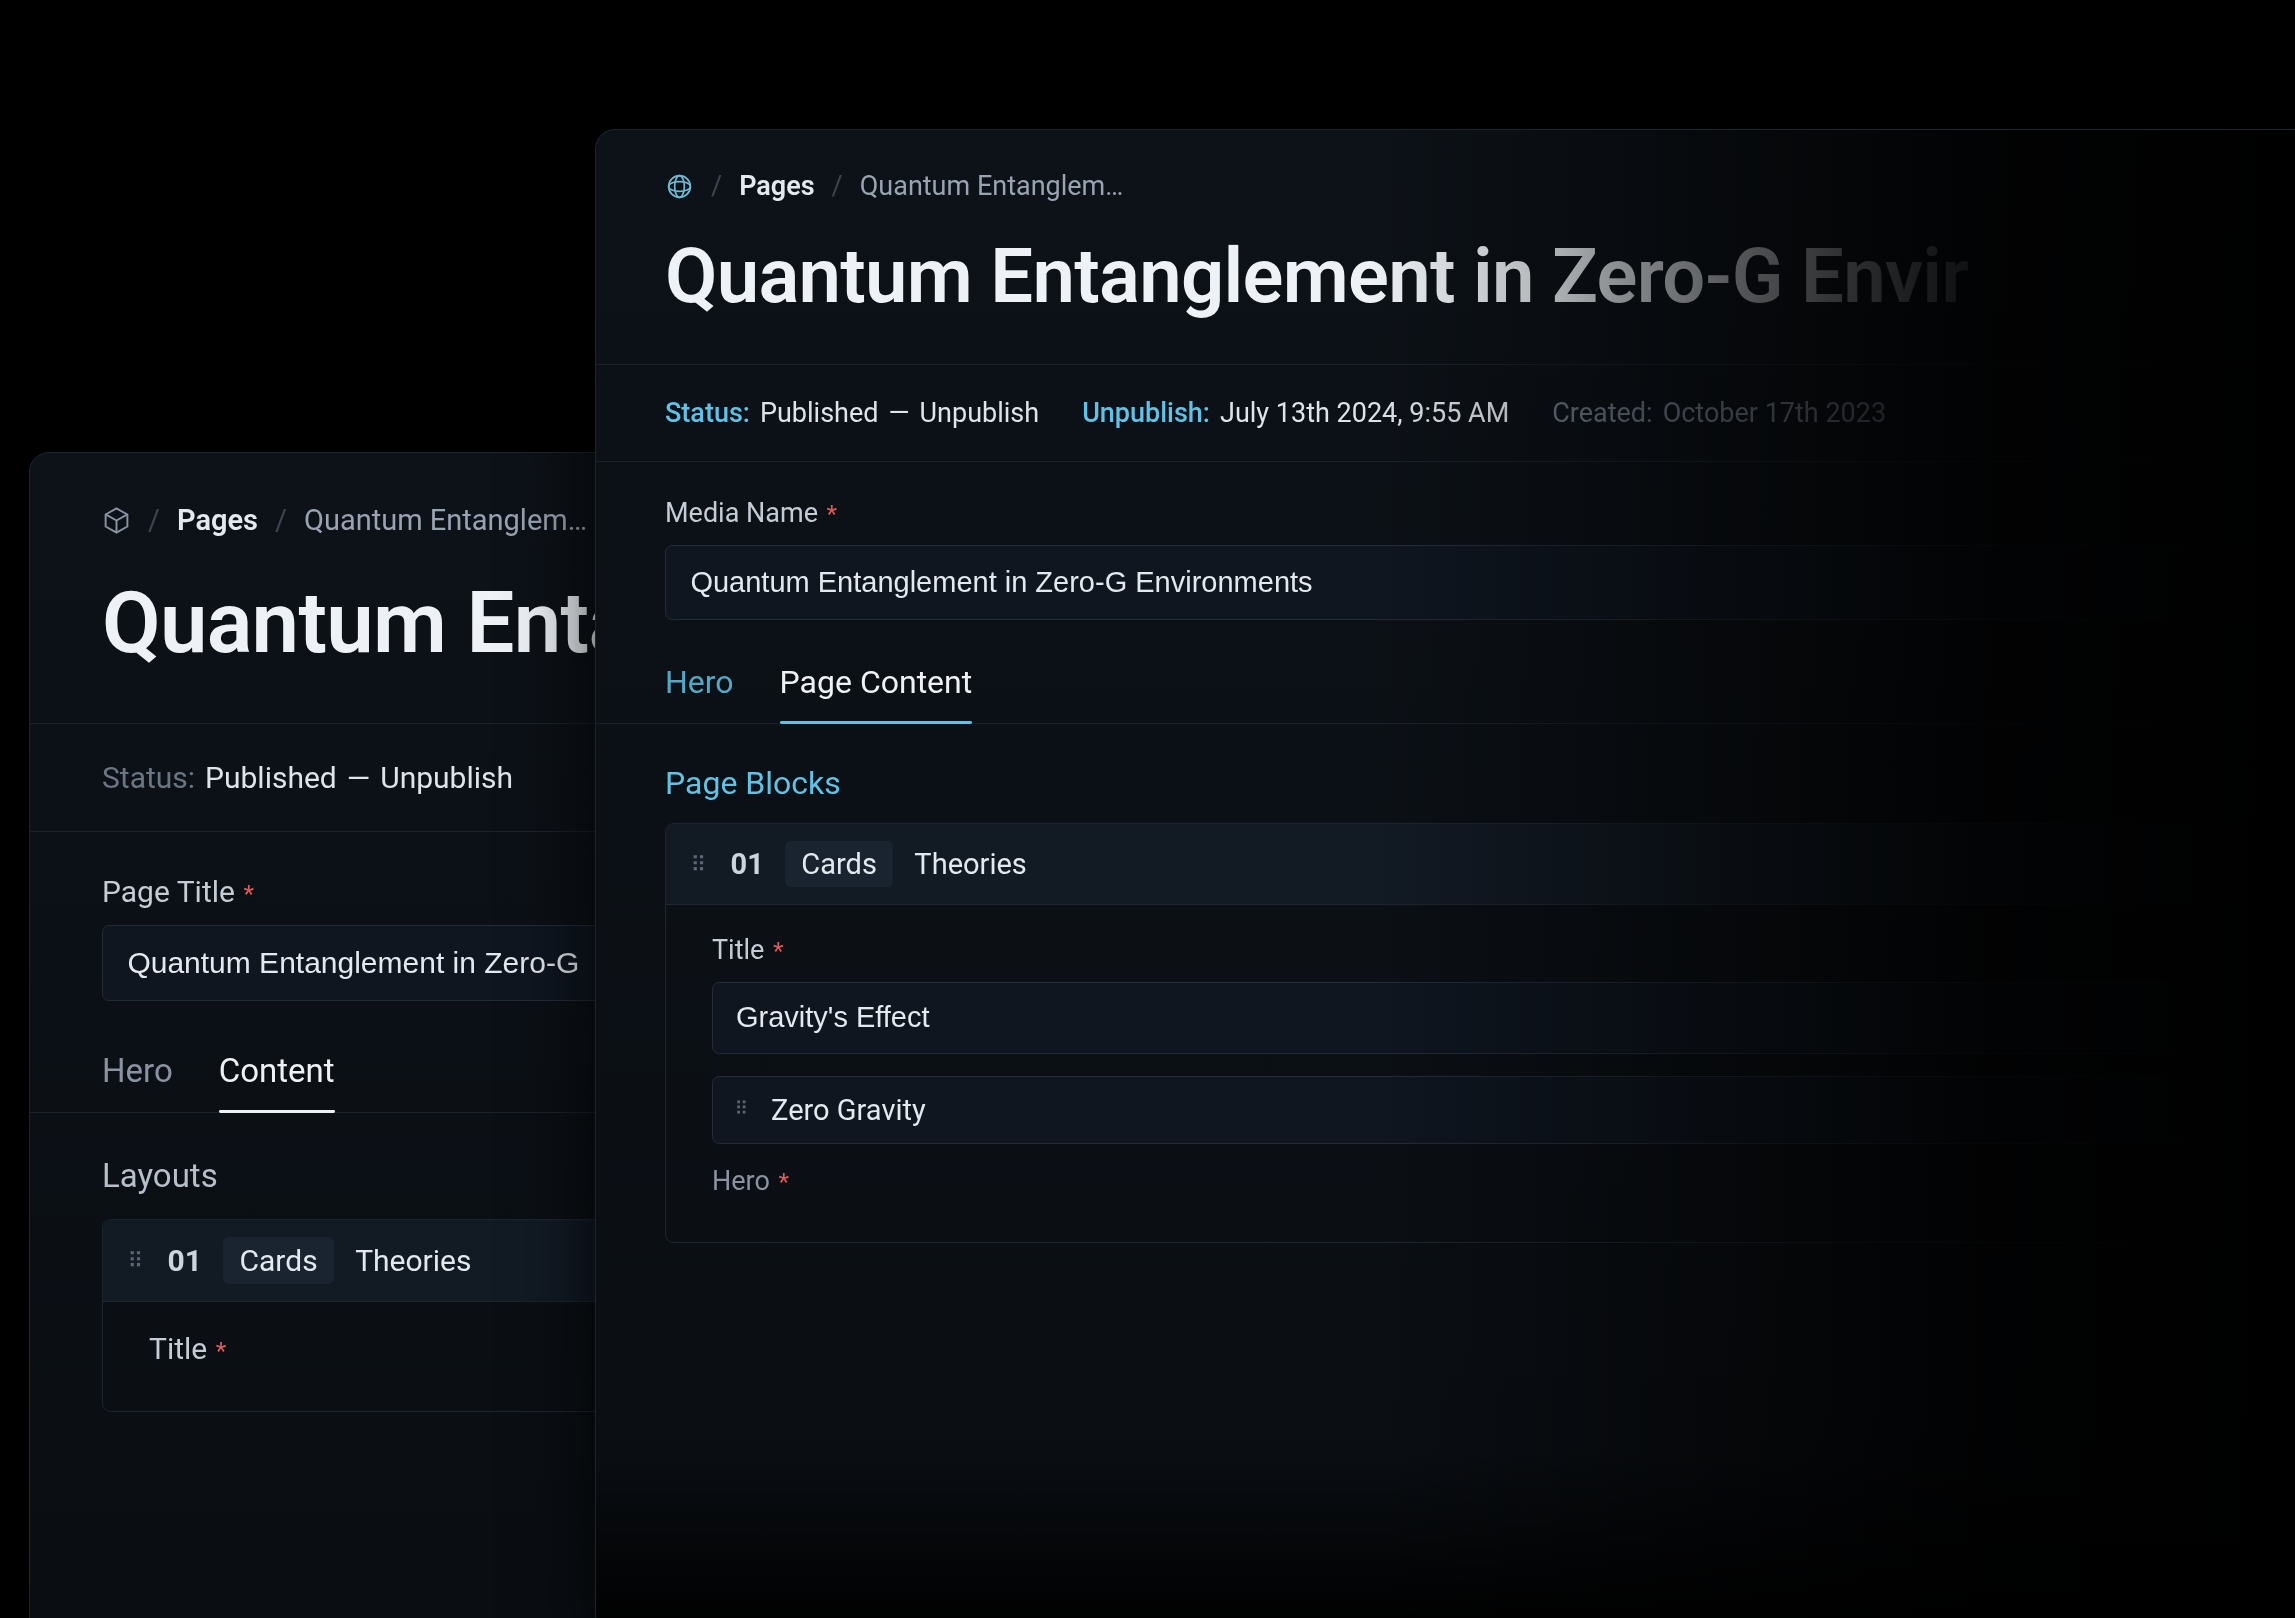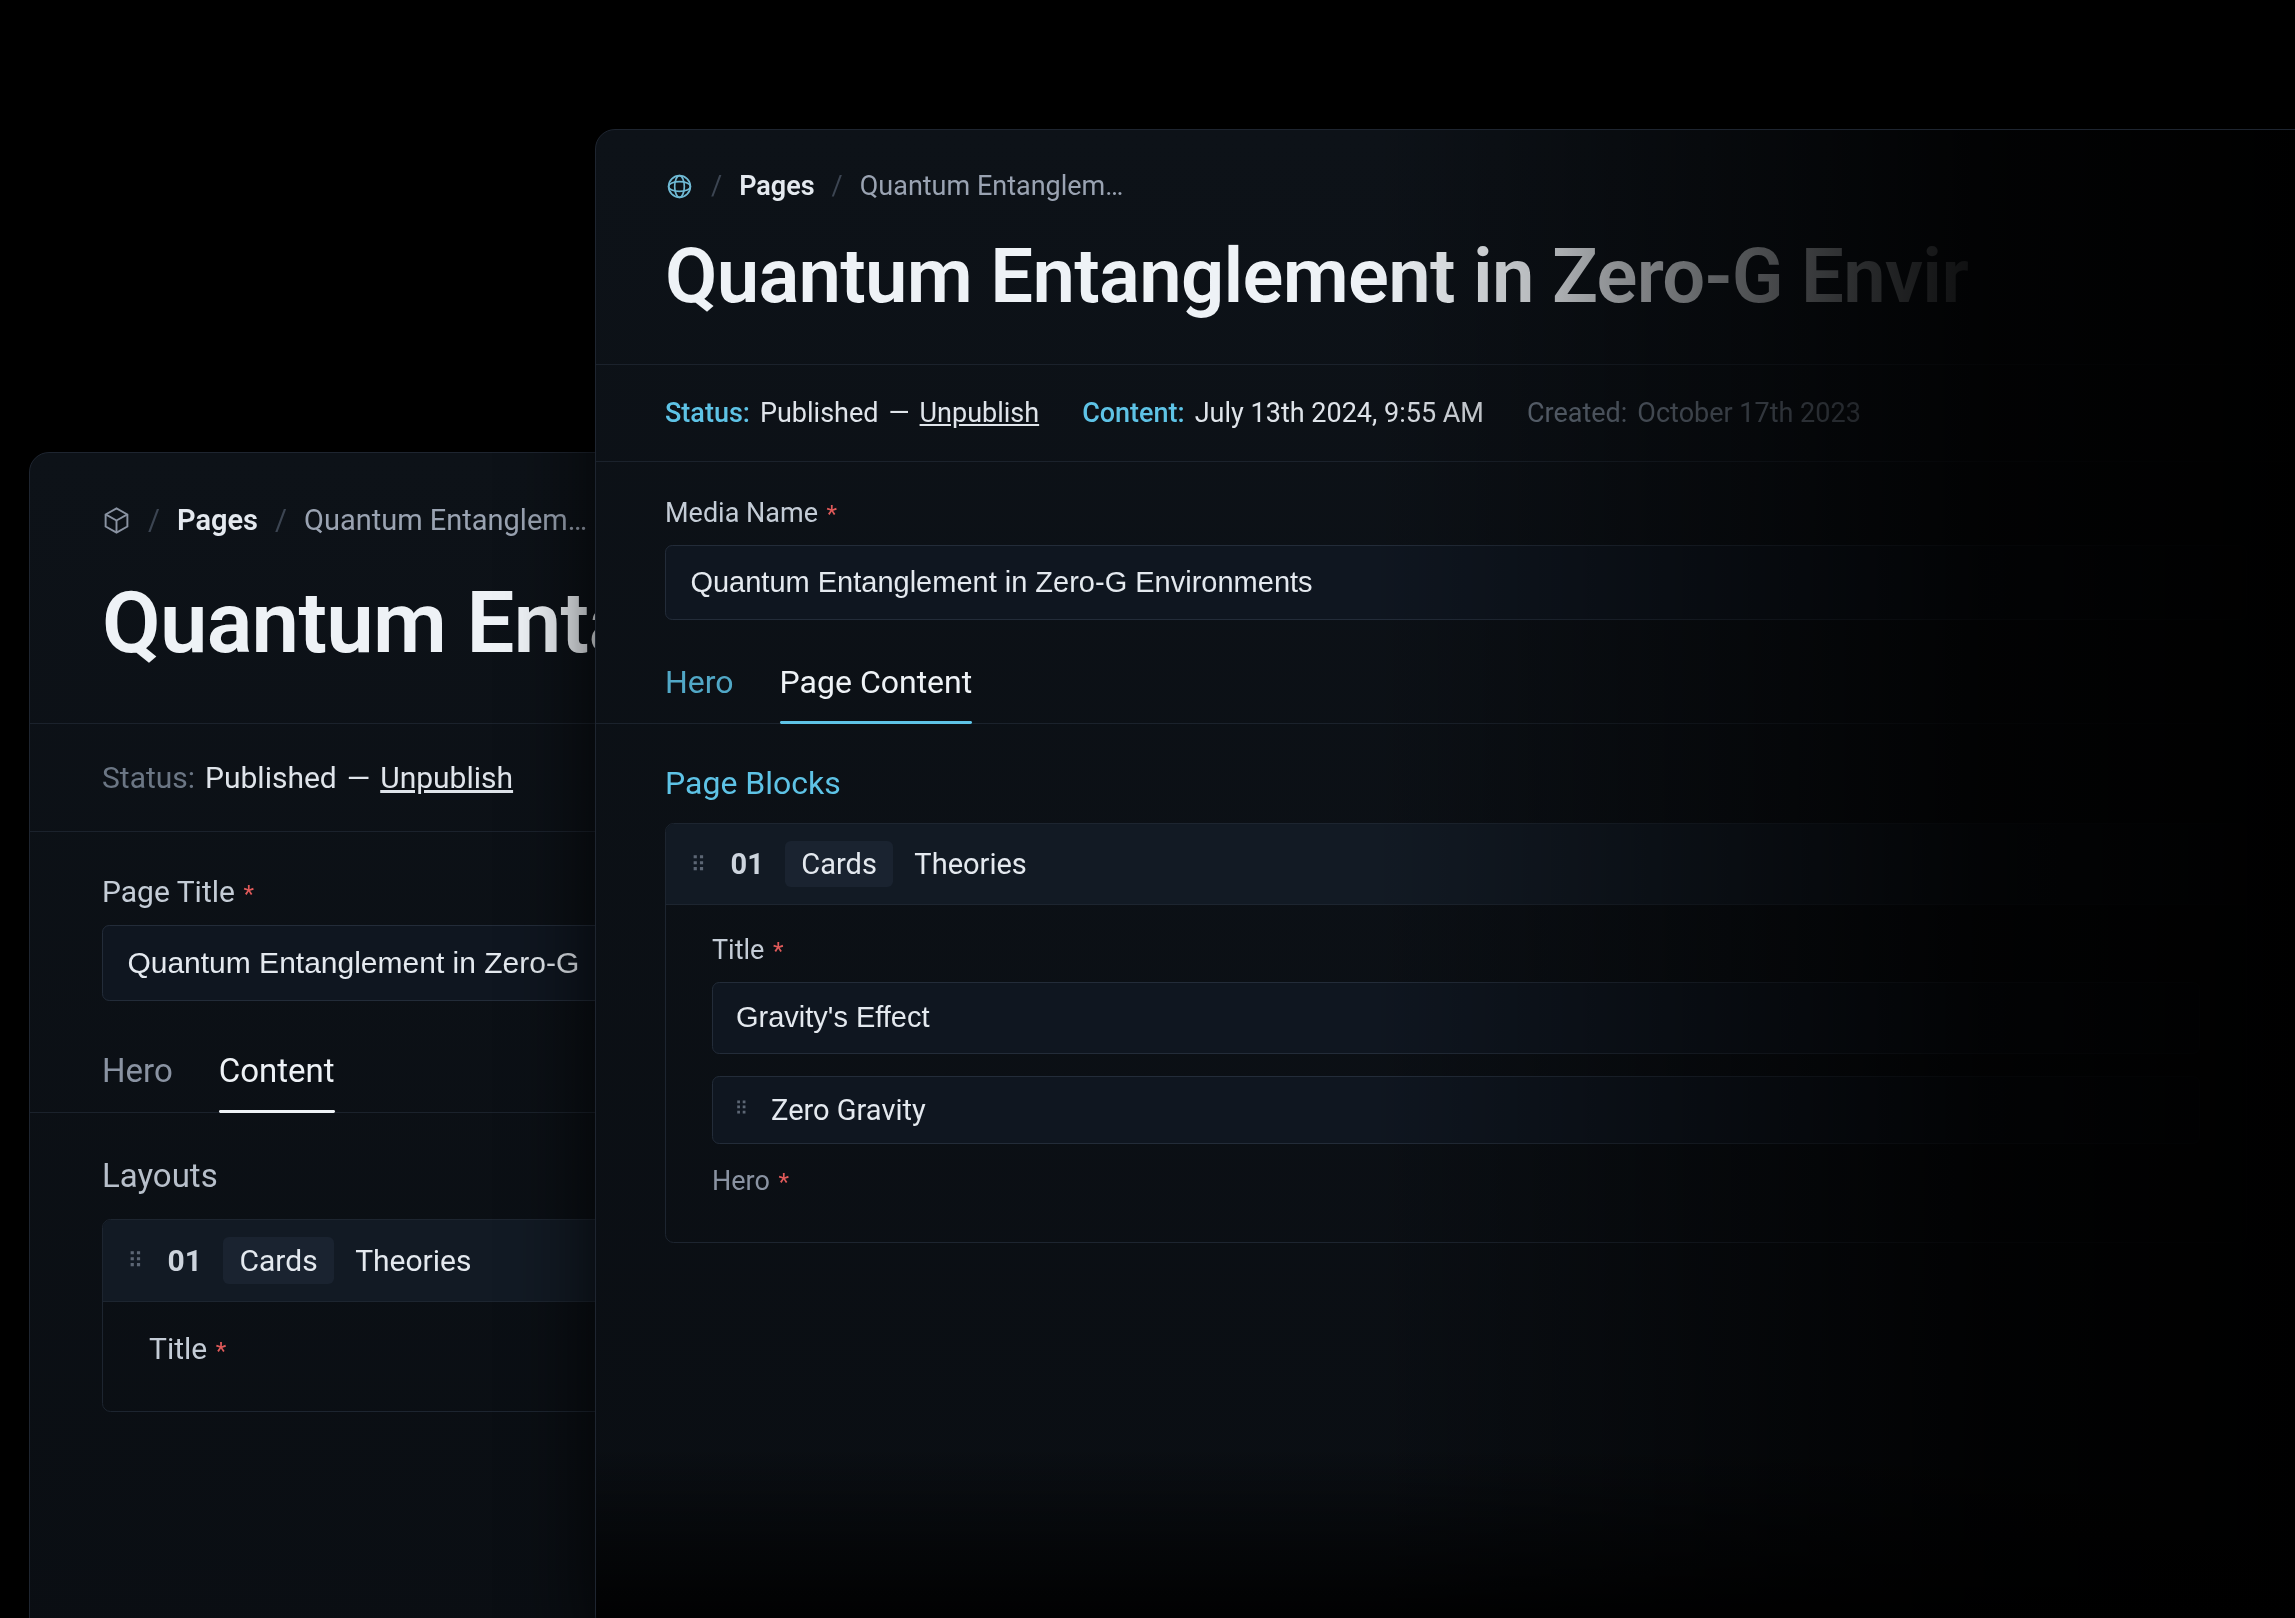--- a/index.html
+++ b/index.html
@@ -68,21 +68,21 @@
     gap: 43px;
     padding: 32px 69px;
     font-size: 27px;
   }
   .status-row .kv { display: flex; gap: 10px; align-items: center; }
   .status-row .k-accent { color: #5ec3e6; font-weight: 500; }
   .status-row .k-dim { color: #6b7684; }
   .status-row .v { color: #dfe4ea; }
   .status-row .v-dim { color: #6b7684; }
   .status-row .dash { color: #dfe4ea; }
-  .status-row .unpub { color: #dfe4ea; text-decoration: underline; cursor: pointer; }
+  .status-row .unpub { color: #dfe4ea; cursor: pointer; }
 
   .form-area { padding: 36px 69px 0 69px; }
 
   .field-label {
     font-size: 27px;
     color: #c4ccd6;
     margin-bottom: 16px;
     display: flex;
     gap: 8.6px;
     align-items: baseline;
@@ -327,21 +327,21 @@
   <div class="hr"></div>
 
   <div class="status-row">
     <div class="kv">
       <span class="k-accent">Status:</span>
       <span class="v">Published</span>
       <span class="dash">—</span>
       <span class="unpub">Unpublish</span>
     </div>
     <div class="kv">
-      <span class="k-accent">Content:</span>
+      <span class="k-accent">Unpublish:</span>
       <span class="v">July 13th 2024, 9:55 AM</span>
     </div>
     <div class="kv">
       <span class="k-dim">Created:</span>
       <span class="v-dim">October 17th 2023</span>
     </div>
   </div>
 
   <div class="hr"></div>
 

